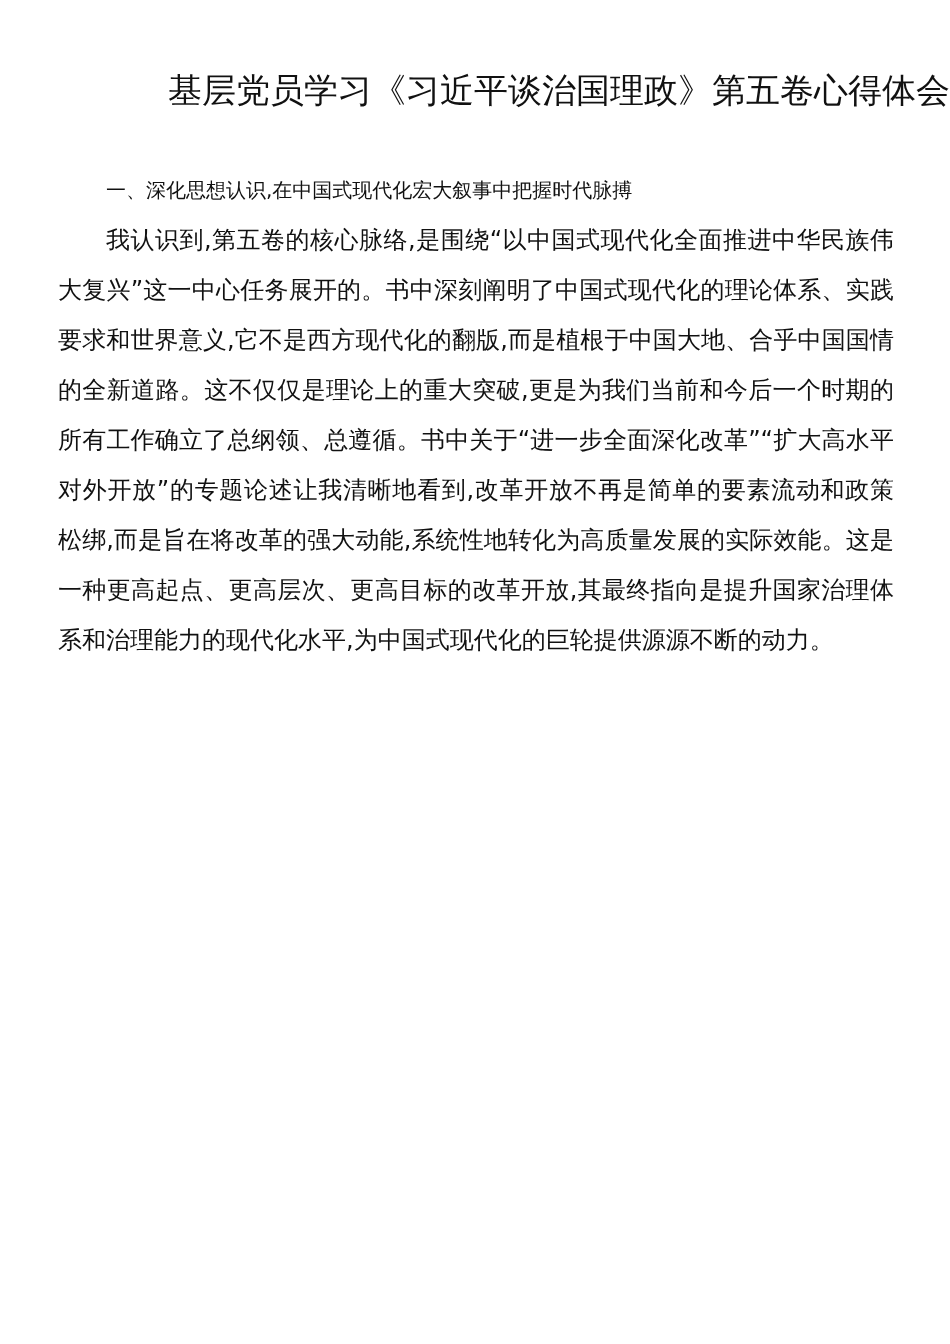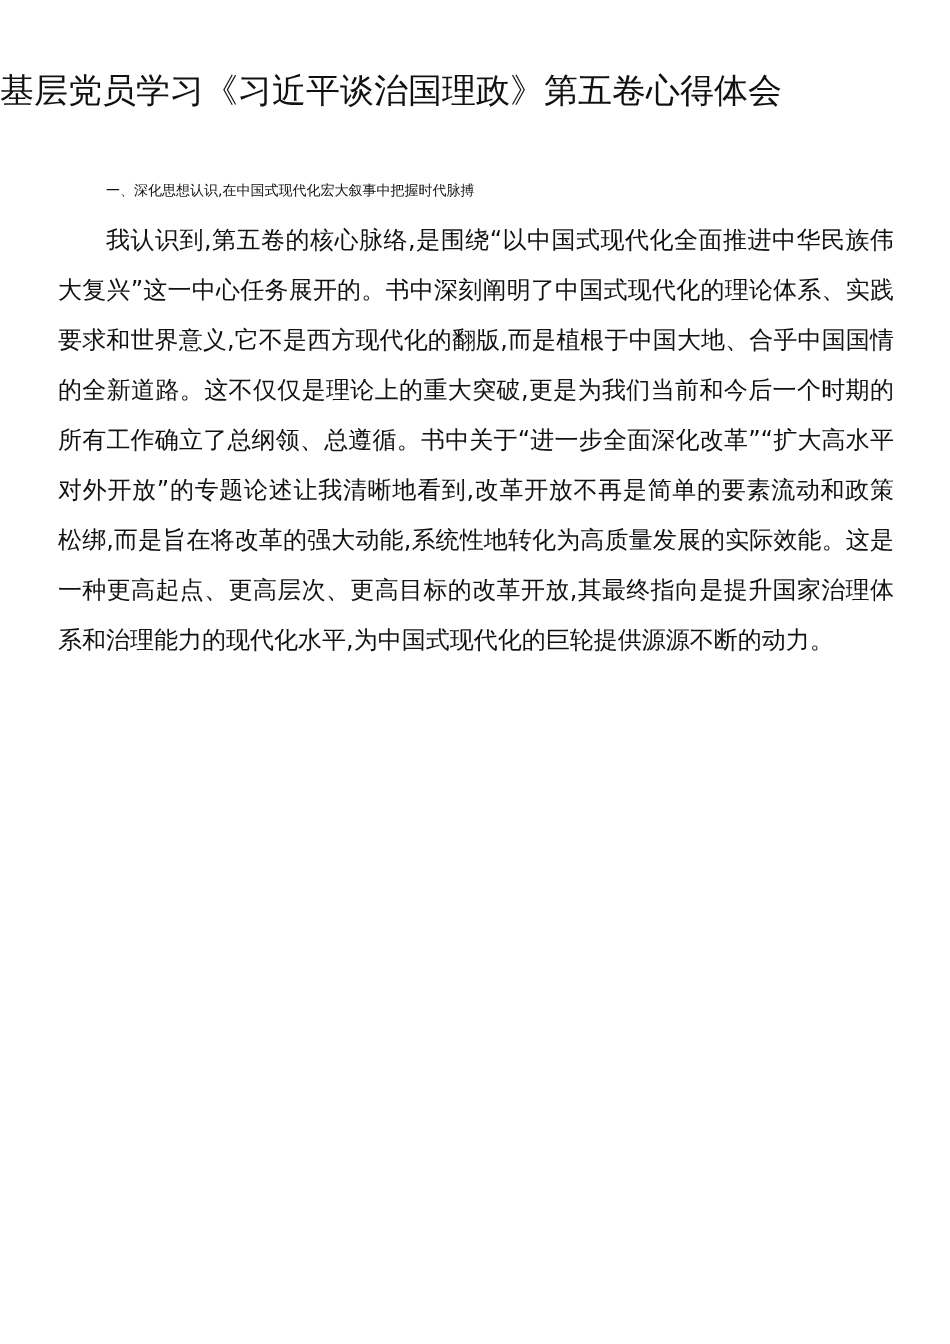--- a/index.html
+++ b/index.html
@@ -18,21 +18,21 @@
       position: relative;
       width: 950px;
       height: 1344px;
       background: #ffffff;
     }
     .title {
       position: absolute;
       top: 64px;
       left: 0;
       width: 950px;
-      text-align: left;
+      text-align: right;
       font-size: 34px;
       line-height: 52px;
       letter-spacing: 0px;
       font-weight: normal;
       margin: 0;
       white-space: nowrap;
     }
     .body {
       position: absolute;
       top: 165px;
@@ -44,21 +44,21 @@
       font-size: 24px;
       line-height: 50px;
       text-indent: 48px;
       text-align: justify;
       text-align-last: left;
       word-break: break-all;
       letter-spacing: 0px;
     }
     .heading {
       margin: 0;
-      font-size: 14px;
+      font-size: 20px;
       line-height: 50px;
       text-indent: 48px;
     }
   </style>
 </head>
 <body>
 
 <div class="page">
   <h1 class="title">基层党员学习《习近平谈治国理政》第五卷心得体会</h1>
 

